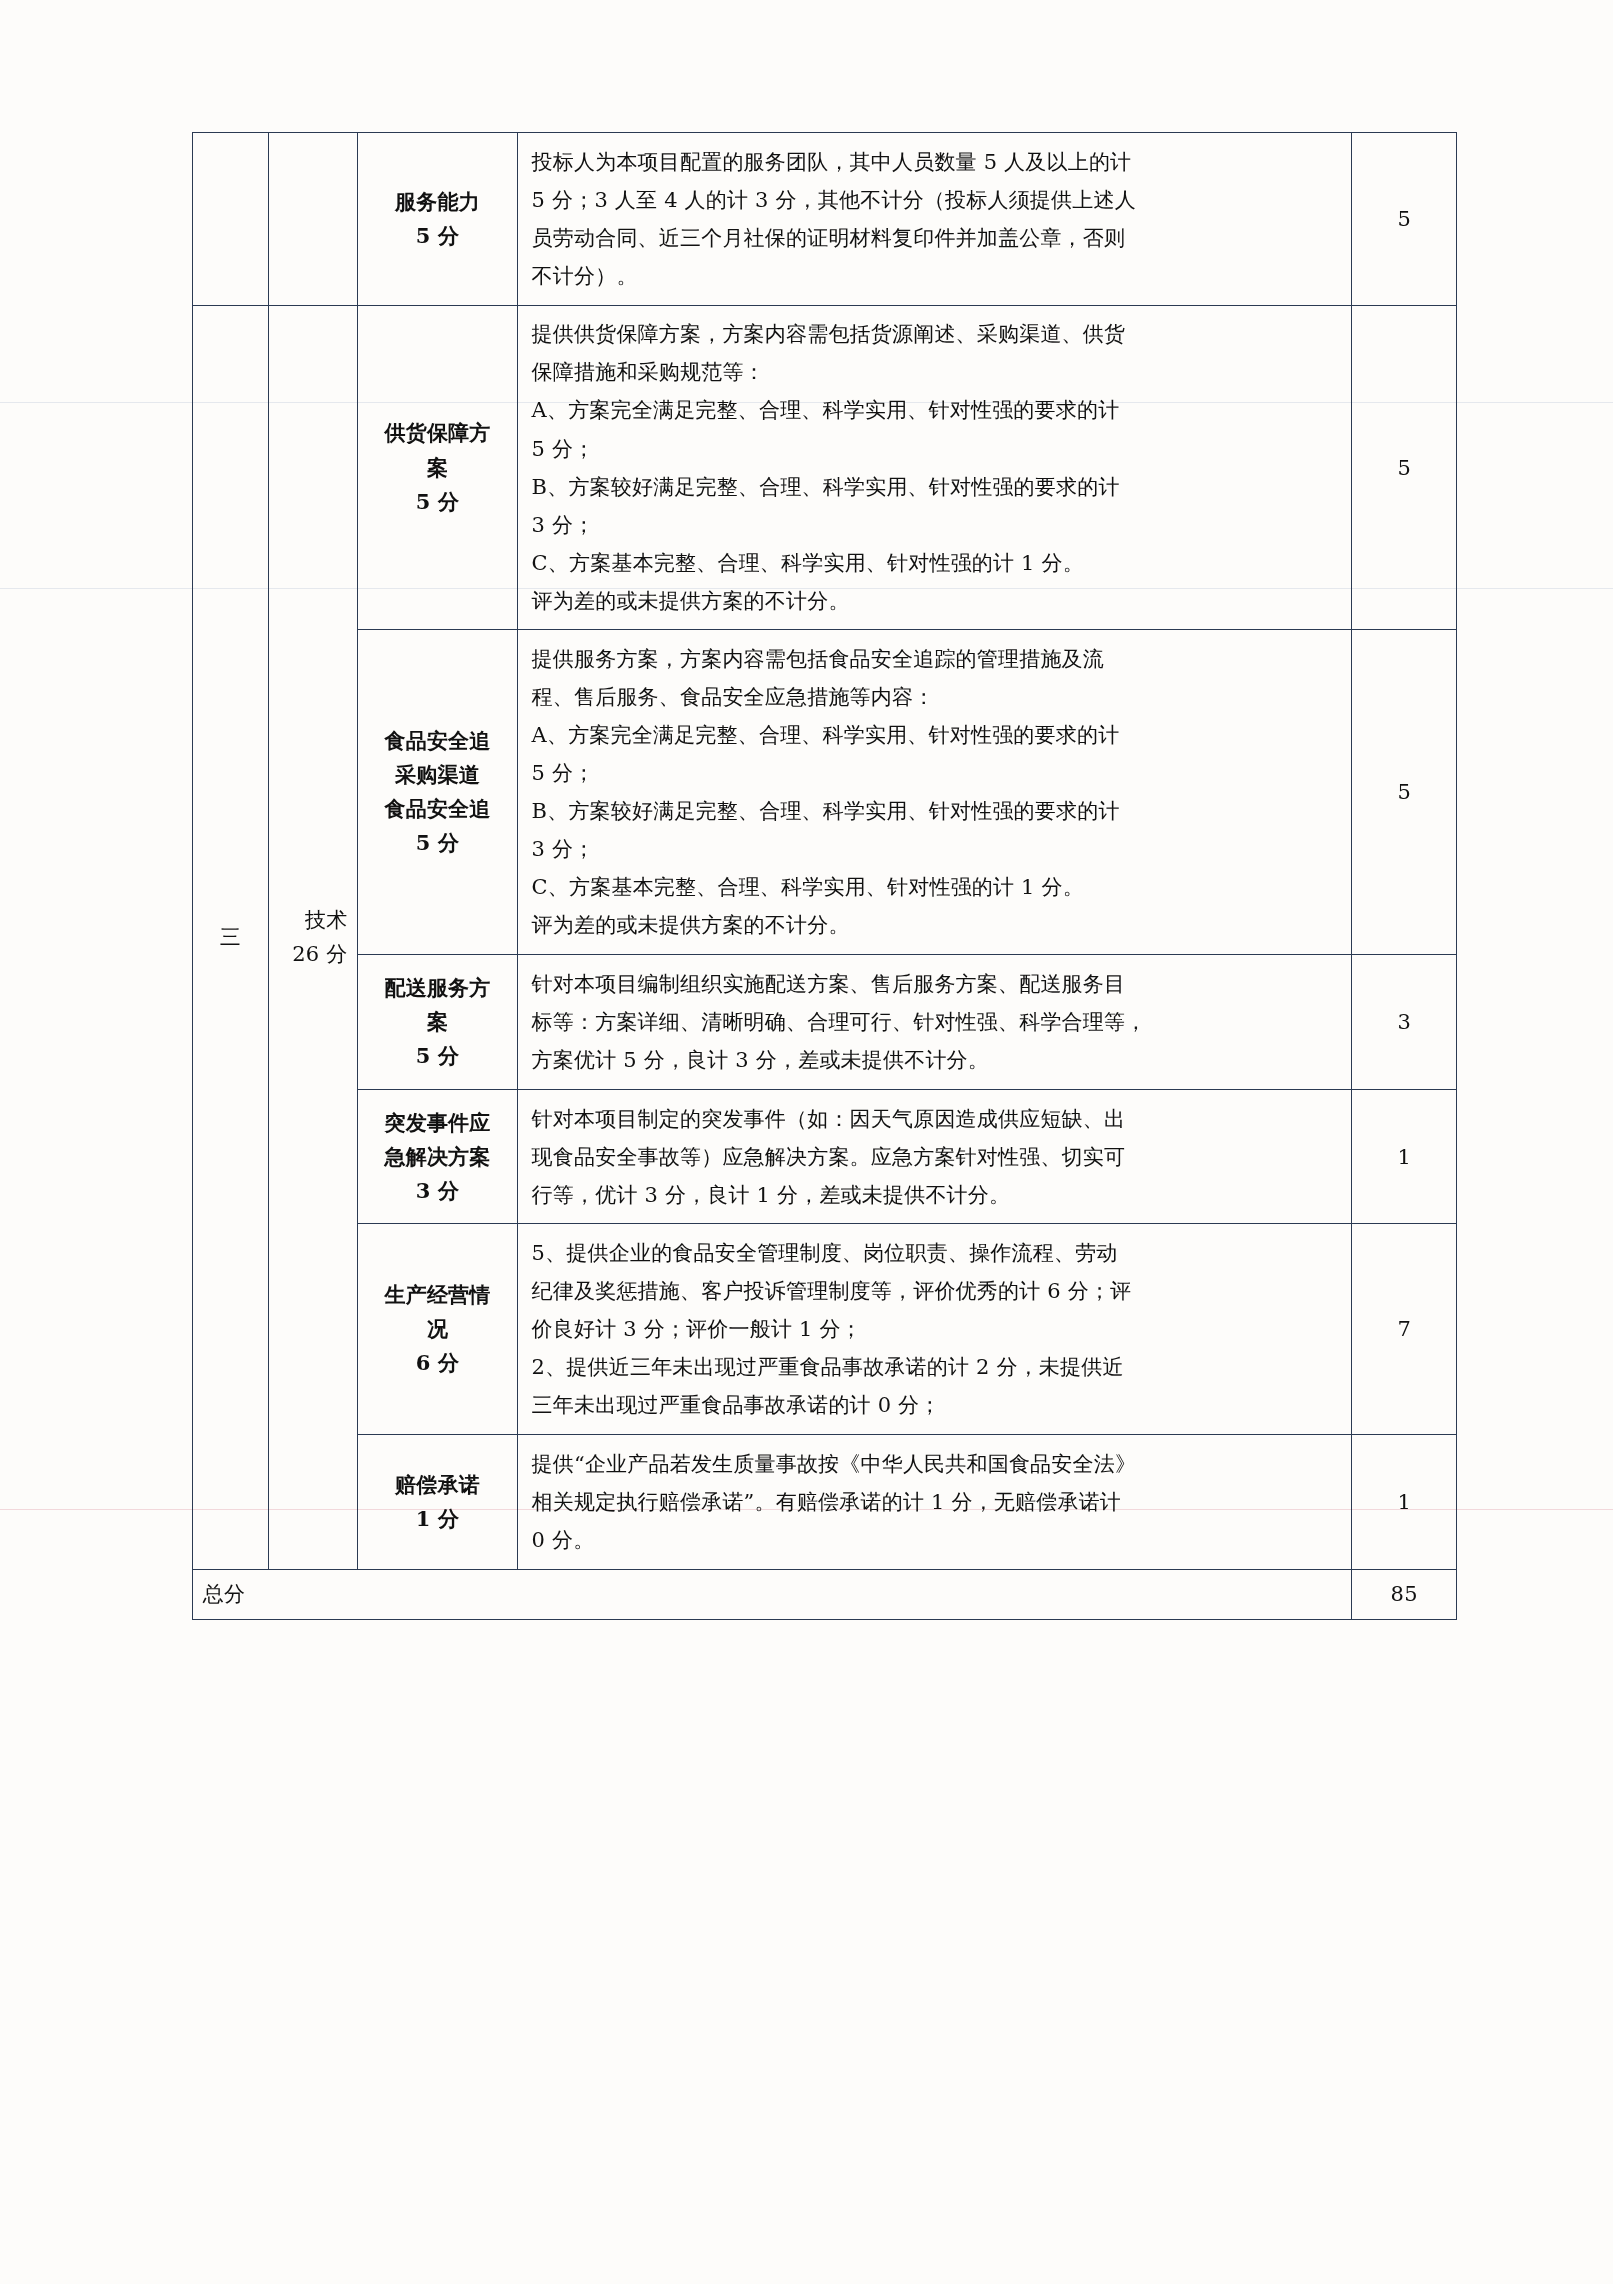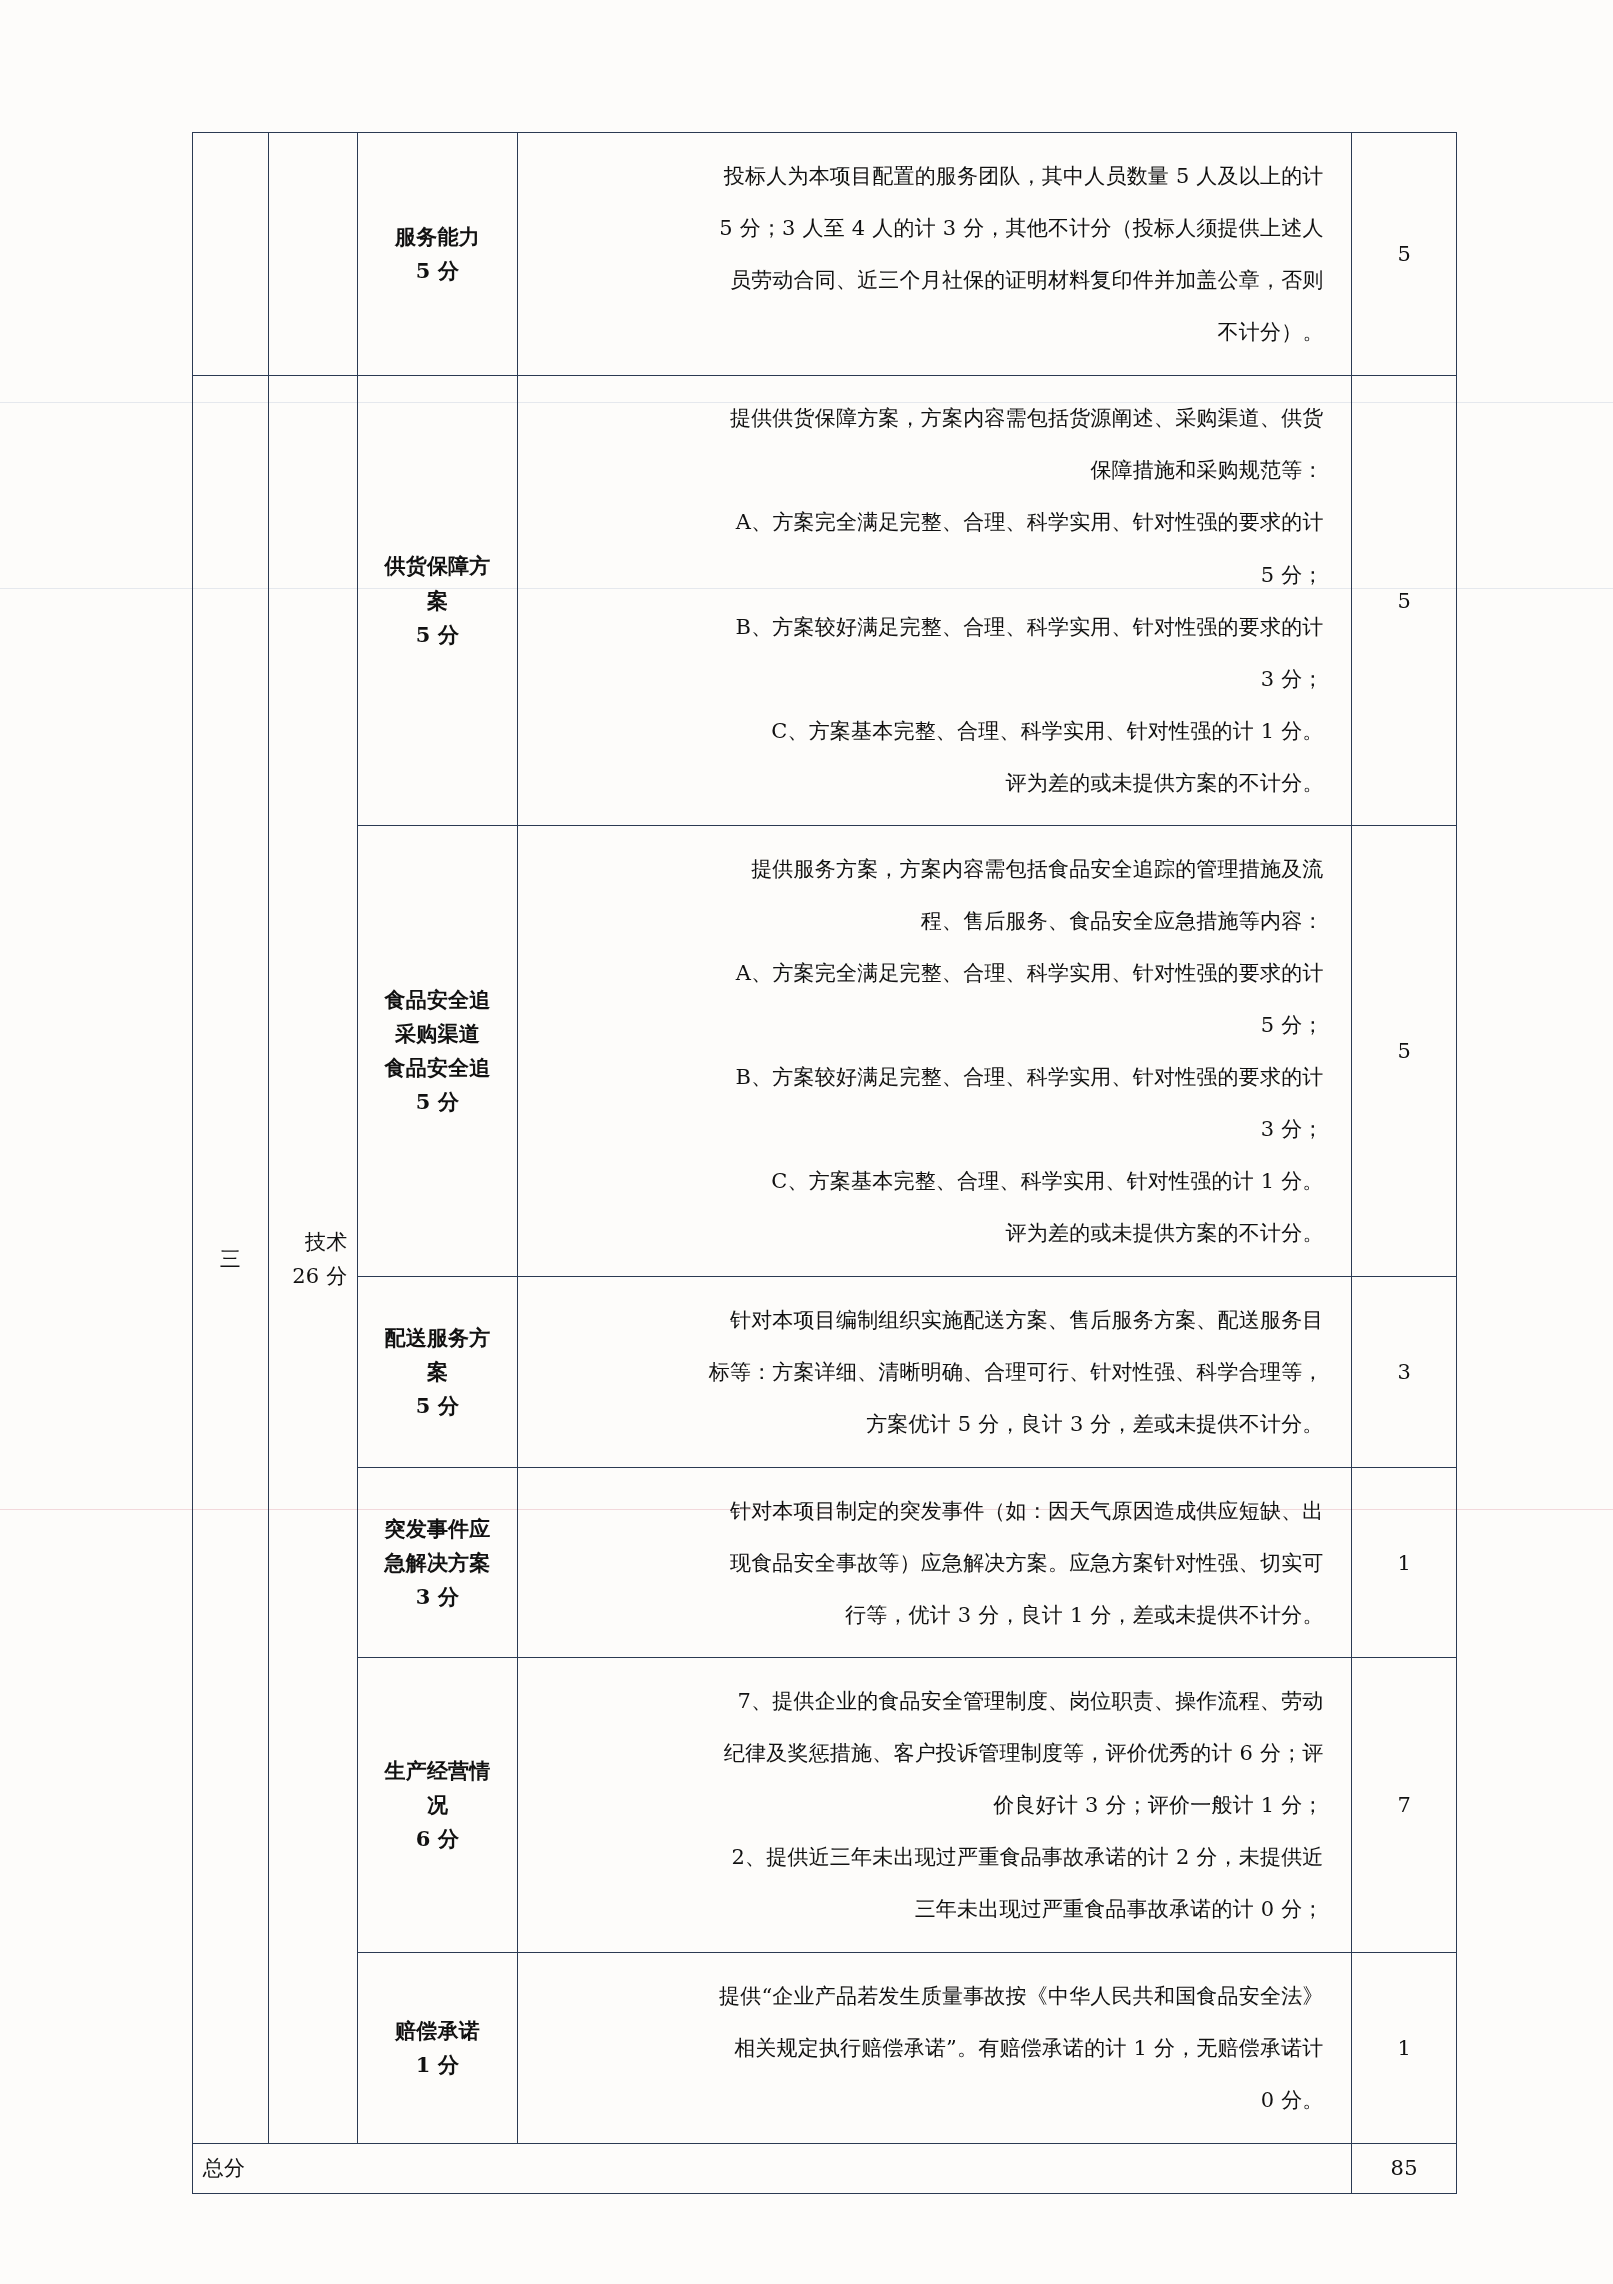--- a/index.html
+++ b/index.html
@@ -57,23 +57,22 @@
   .col-score   { width: 84px;  text-align: center; }
 
   .item-cell {
     padding-left: 3.9px;
     padding-right: 3.9px;
   }
   .item-cell .line {
     display: block;
   }
   .desc-cell p {
-    margin: 18px;
+    margin: 4px;
     text-indent: 0;
-    text-align: right;
   }
   .cat-cell .line { display: block; }
   .total-row td {
     font-size: 21.6px;
     padding: 11.8px 9.8px;
     margin-top: 8px;
   }
   .total-label {
     letter-spacing: 2px;
   }
@@ -178,21 +177,21 @@
         <td class="col-score">1</td>
       </tr>
 
       <tr>
         <td class="col-item item-cell">
           <span class="line">生产经营情</span>
           <span class="line">况</span>
           <span class="line">6 分</span>
         </td>
         <td class="col-desc desc-cell">
-          <p>7、提供企业的食品安全管理制度、岗位职责、操作流程、劳动</p>
+          <p>5、提供企业的食品安全管理制度、岗位职责、操作流程、劳动</p>
           <p>纪律及奖惩措施、客户投诉管理制度等，评价优秀的计 6 分；评</p>
           <p>价良好计 3 分；评价一般计 1 分；</p>
           <p>2、提供近三年未出现过严重食品事故承诺的计 2 分，未提供近</p>
           <p>三年未出现过严重食品事故承诺的计 0 分；</p>
         </td>
         <td class="col-score">7</td>
       </tr>
 
       <tr>
         <td class="col-item item-cell">

